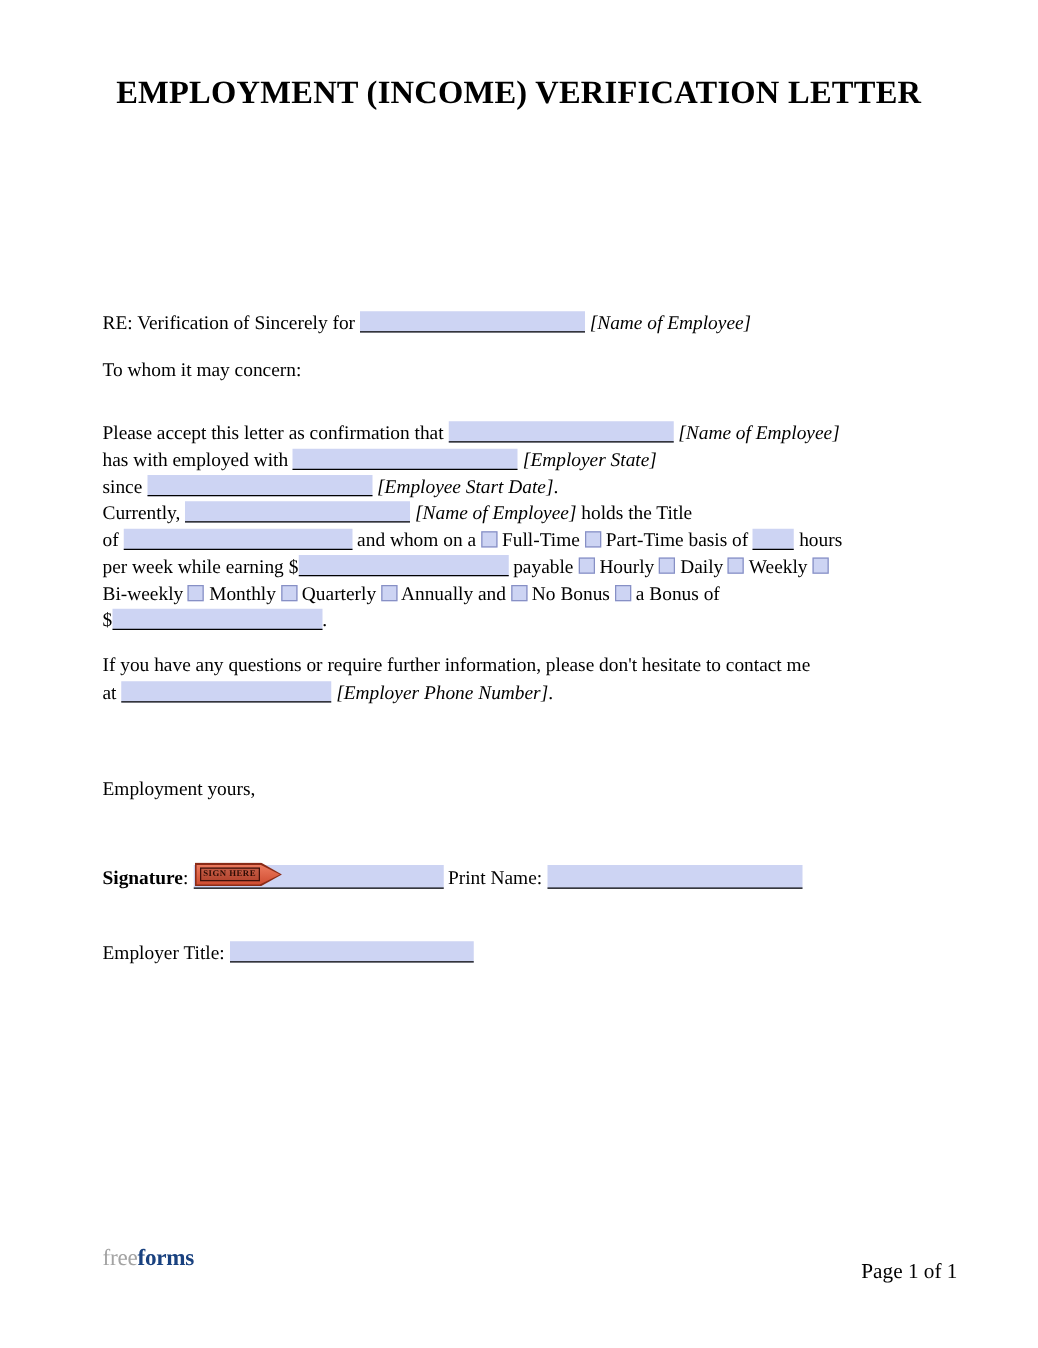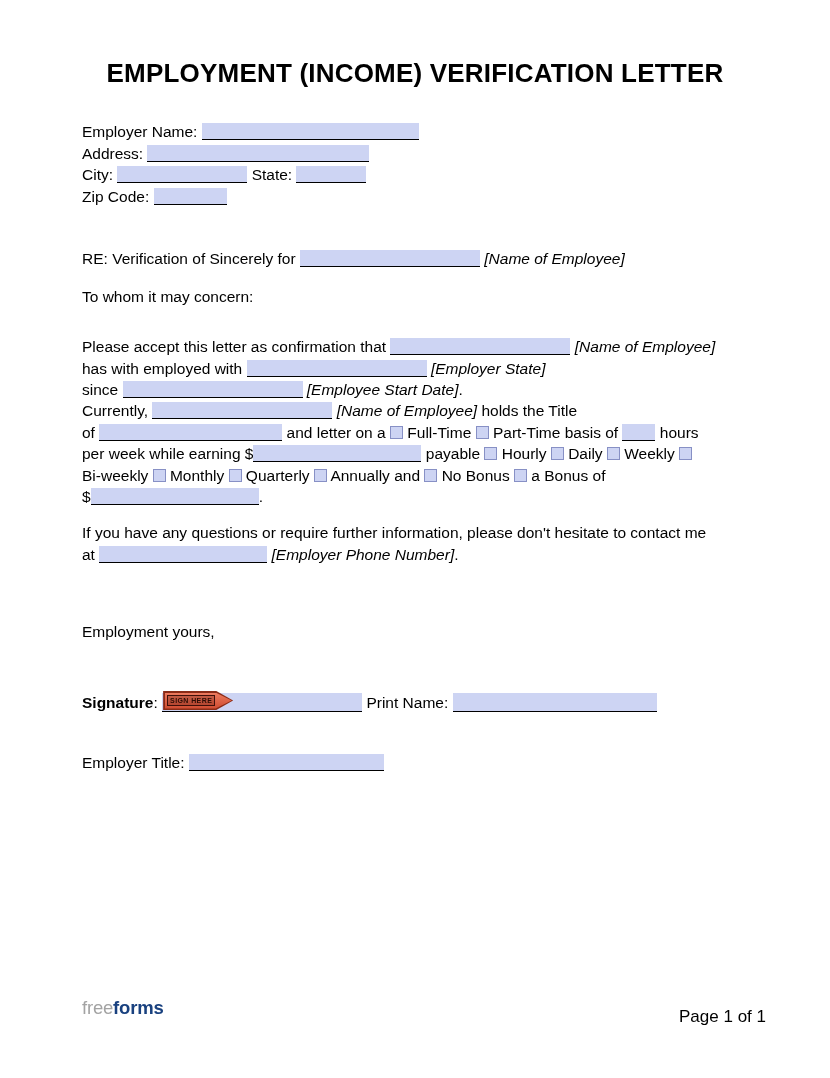--- a/index.html
+++ b/index.html
@@ -1,20 +1,20 @@
 <!DOCTYPE html>
 <html style="--field-bg: #cdd4f3; --checkbox-border: #8790c5; --arrow-border: #8a2b17; --arrow-fill-light: #ec7a5e; --arrow-fill-dark: #cf4c31; --logo-free: #a3a3a3; --logo-forms: #19417f;"><head>
 <meta charset="utf-8">
 <style>
   html,body{margin:0;padding:0;background:#ffffff;}
   .page{
     position:relative;
     width:830px;height:1078px;
     background:#ffffff;
-    font-family:Liberation Sans, sans-serif;
+    font-family:Liberation Serif, serif;
     font-size:15.5px;
     line-height:21.5px;
     color:#000;
     overflow:hidden;
   }
   .abs{position:absolute;left:82px;white-space:nowrap;}
   .doc-title{
     position:absolute;left:0;top:63px;width:100%;
     text-align:center;font-size:26px;font-weight:bold;
     letter-spacing:0.2px;white-space:nowrap;
@@ -64,40 +64,20 @@
   .page-num{position:absolute;right:64px;top:1006px;font-size:17px;white-space:nowrap;}
   .line{white-space:nowrap;}
 </style>
 </head>
 <body>
 
 <div class="page">
 
   <div class="doc-title">EMPLOYMENT (INCOME) VERIFICATION LETTER</div>
 
-  <div class="abs" style="top:121px;">
-    <div class="line">
-      <span>Employer Name:</span>
-      <span class="field f-ename"></span>
-    </div>
-    <div class="line">
-      <span>Address:</span>
-      <span class="field f-addr"></span>
-    </div>
-    <div class="line">
-      <span>City:</span>
-      <span class="field f-city"></span>
-      <span>State:</span>
-      <span class="field f-state"></span>
-    </div>
-    <div class="line">
-      <span>Zip Code:</span>
-      <span class="field f-zip"></span>
-    </div>
-  </div>
 
   <div class="abs" style="top:248px;">
     <span>RE: Verification of Sincerely for</span>
     <span class="field f-std"></span>
     <span class="ph">[Name of Employee]</span>
   </div>
 
   <div class="abs" style="top:286px;">To whom it may concern:</div>
 
   <div class="abs" style="top:336px;">
@@ -121,21 +101,21 @@
   <div class="abs" style="top:400px;">
     <div class="line">
       <span>Currently,</span>
       <span class="field f-std"></span>
       <span class="ph">[Name of Employee]</span>
       <span>holds the Title</span>
     </div>
     <div class="line">
       <span>of</span>
       <span class="field f-title"></span>
-      <span>and letter on a</span>
+      <span>and whom on a</span>
       <span class="checkbox"></span>
       <span>Full-Time</span>
       <span class="checkbox"></span>
       <span>Part-Time</span>
       <span>basis of</span>
       <span class="field f-hours"></span>
       <span>hours</span>
     </div>
     <div class="line">
       <span>per week while earning $</span><span class="field f-money"></span>

